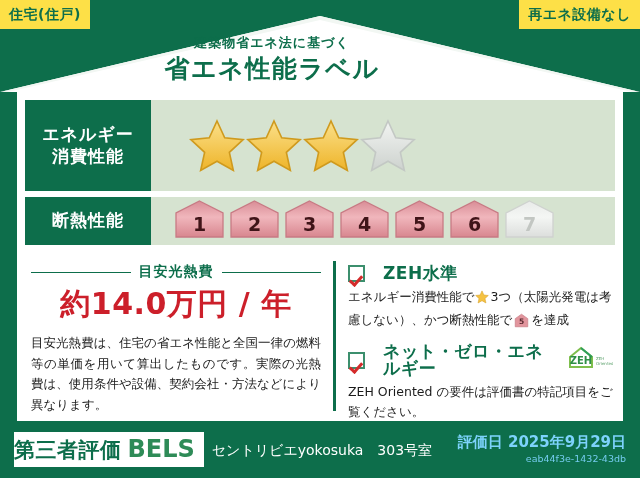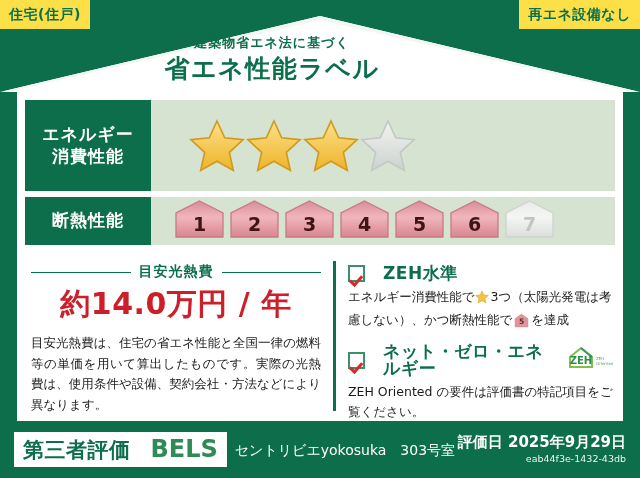--- a/index.html
+++ b/index.html
@@ -114,31 +114,31 @@
   .inline-star{display:inline-block;vertical-align:-3px;margin:0 1px;}
   .inline-house{display:inline-block;vertical-align:-4px;margin:0 2px;}
   .zeh-logo{display:inline-block;vertical-align:-7px;margin-left:3px;}
 
   
   .footer{
     position:absolute;left:0;bottom:0;width:640px;height:57px;
     display:flex;align-items:center;
   }
   .bels{
-    background:#ffffff;margin-left:14px;padding:5px 9px 6px 9px;
-    display:flex;align-items:baseline;gap:20px;white-space:nowrap;
+    background:#ffffff;margin-left:14px;padding:5px 9px 6px 0;
+    display:flex;align-items:baseline;gap:6px;white-space:nowrap;
   }
   .bels .jp{color:#0d6e4b;font-weight:bold;font-size:21px;letter-spacing:0.5px;line-height:1;}
   .bels .en{color:#2e8b57;font-weight:bold;font-size:24px;letter-spacing:0px;line-height:1;}
   .prop{
     color:#ffffff;font-size:14px;margin-left:8px;white-space:nowrap;
     line-height:1;
   }
   .footer-right{
-    margin-left:auto;margin-right:14px;text-align:right;color:#ffffff;
+    margin-left:auto;margin-right:14px;text-align:right;color:#7dd3fc;
   }
   .footer-right .date{font-size:15px;font-weight:bold;line-height:1.1;white-space:nowrap;}
   .footer-right .uid{font-size:9.5px;line-height:1.3;margin-top:2px;opacity:.92;white-space:nowrap;}
 </style>
 </head>
 <body>
 
 <div class="label">
 
   <div class="roof">

